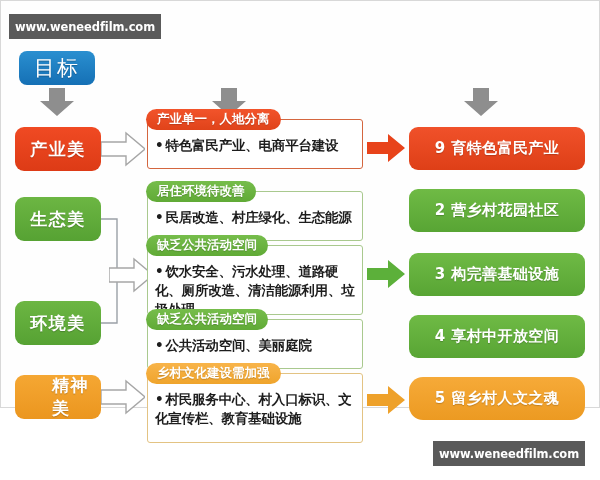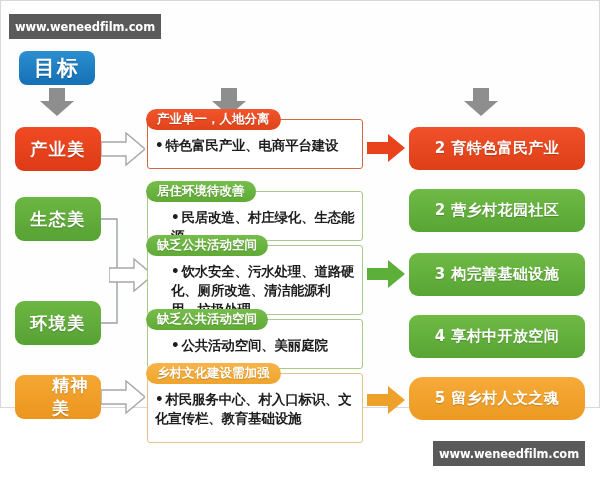--- a/index.html
+++ b/index.html
@@ -33,21 +33,21 @@
   #wm-bottom { left: 432px; top: 440px; width: 152px; height: 25px; }
 
   
   .header-pill {
     position: absolute;
     height: 34px;
     border-radius: 8px;
     background: linear-gradient(180deg,#2a8fd0 0%, #1570b5 100%);
     color: #ffffff;
     font-size: 21px;
-    font-weight: bold;
+    font-weight: normal;
     display: flex; align-items: center; justify-content: center;
     letter-spacing: 2px;
     text-shadow: 0 1px 1px rgba(0,0,0,.25);
   }
   #hdr-0 { left: 18px;  top: 50px; width: 76px; }
   #hdr-1 { left: 188px; top: 50px; width: 80px; }
   #hdr-2 { left: 440px; top: 50px; width: 80px; }
 
   
   .down-arrow { position: absolute; width: 34px; height: 28px; }
@@ -109,21 +109,21 @@
     line-height: 19px;
     color: #1d1d1d;
     font-weight: bold;
     letter-spacing: -0.2px;
   }
   .prob-card .body .bullet { margin-right: 2px; }
   .prob-card .body .txt { display: inline; }
 
   .c-red    { border-color: #d4663f; }
   .c-red    .pill { background: linear-gradient(180deg,#f2542b 0%,#e0431a 100%); }
-  .c-green  { border-color: #a9c98e; padding-left: 16px; }
+  .c-green  { border-color: #a9c98e; }
   .c-green  .pill { background: linear-gradient(180deg,#76bd4b 0%,#60aa36 100%); }
   .c-orange { border-color: #e3c383; }
   .c-orange .pill { background: linear-gradient(180deg,#f8b44a 0%,#efa42c 100%); }
 
   #pc-0 { top: 118px; height: 50px; }
   #pc-1 { top: 190px; height: 50px; }
   #pc-2 { top: 244px; height: 70px; }
   #pc-3 { top: 318px; height: 50px; }
   #pc-4 { top: 372px; height: 70px; }
 
@@ -223,21 +223,21 @@
   <svg class="solid-arrow" id="sa-0" viewBox="0 0 38 28">
     <polygon points="0,8 21,8 21,0 38,14 21,28 21,20 0,20" fill="#e8431a"></polygon>
   </svg>
   <svg class="solid-arrow" id="sa-1" viewBox="0 0 38 28">
     <polygon points="0,8 21,8 21,0 38,14 21,28 21,20 0,20" fill="#5cb03a"></polygon>
   </svg>
   <svg class="solid-arrow" id="sa-2" viewBox="0 0 38 28">
     <polygon points="0,8 21,8 21,0 38,14 21,28 21,20 0,20" fill="#eea12a"></polygon>
   </svg>
 
-  <div class="strat-box s-red" id="sb-0">2 育特色富民产业</div>
+  <div class="strat-box s-red" id="sb-0">9 育特色富民产业</div>
   <div class="strat-box s-green" id="sb-1">2 营乡村花园社区</div>
   <div class="strat-box s-green" id="sb-2">3 构完善基础设施</div>
   <div class="strat-box s-green" id="sb-3">4 享村中开放空间</div>
   <div class="strat-box s-orange" id="sb-4">5 留乡村人文之魂</div>
 
   <div class="watermark" id="wm-bottom">www.weneedfilm.com</div>
 
 </div>
 
 </body></html>

